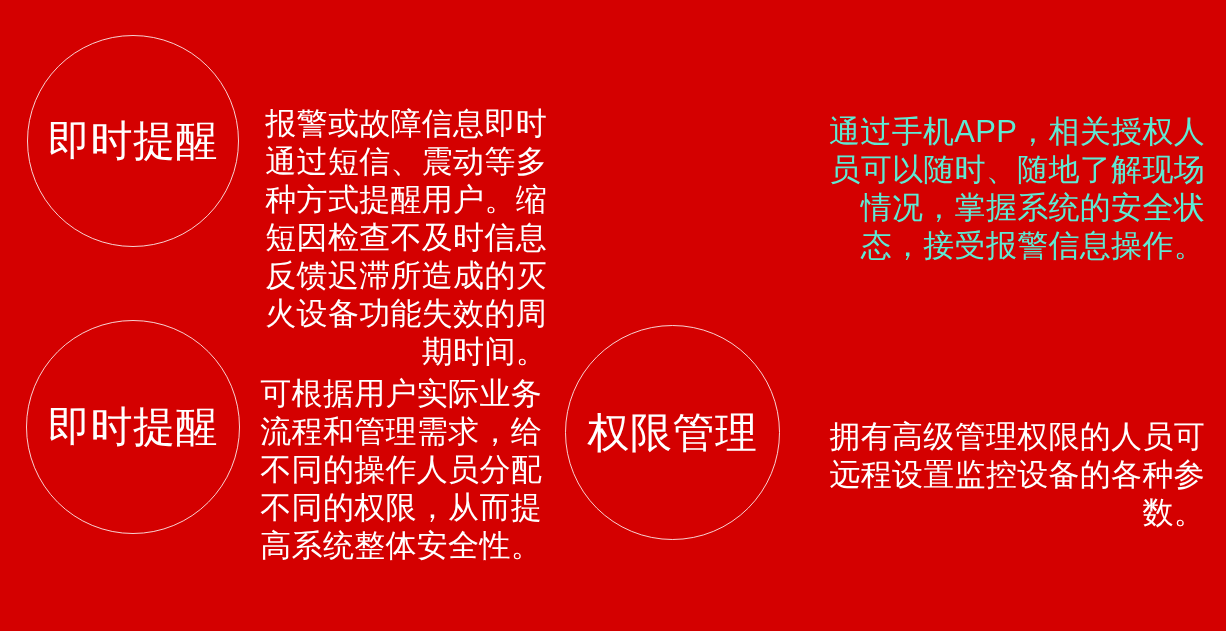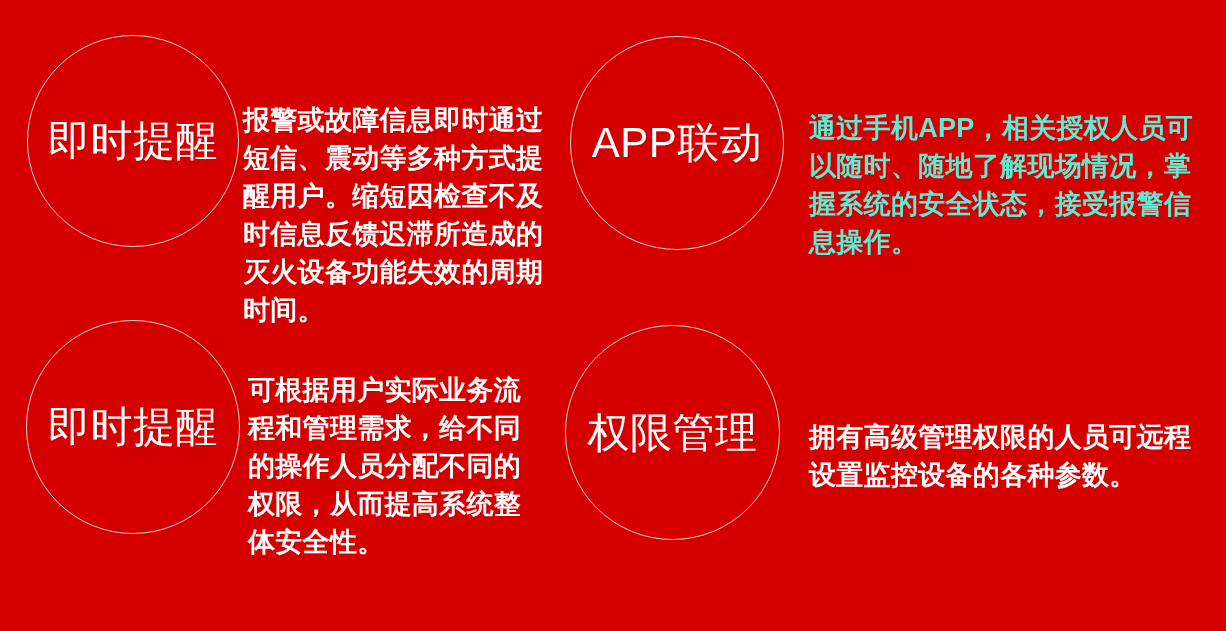--- a/index.html
+++ b/index.html
@@ -39,24 +39,24 @@
     line-height: 1;
     letter-spacing: 0.5px;
     white-space: nowrap;
     text-align: center;
     font-weight: 400;
   }
 
   .feature-body {
     position: absolute;
     color: #ffffff;
-    font-size: 27px;
+    font-size: 31px;
     line-height: 38px;
-    text-align: left;
-    font-weight: 700;
+    text-align: right;
+    font-weight: 400;
     letter-spacing: 0.3px;
   }
 
   
   #circle-instant-alert {
     left: 27px;
     top: 35px;
     width: 212px;
     height: 212px;
   }
@@ -108,23 +108,20 @@
 </head>
 <body>
 
 <div id="feature-board" style="background: rgb(212, 0, 0); padding-left: 40px;">
 
   <div class="feature-circle" id="circle-instant-alert">
     <span class="feature-title" style="color: rgb(255, 255, 255);">即时提醒</span>
   </div>
   <p class="feature-body" id="body-instant-alert" style="color: rgb(255, 255, 255);">报警或故障信息即时通过短信、震动等多种方式提醒用户。缩短因检查不及时信息反馈迟滞所造成的灭火设备功能失效的周期时间。</p>
 
-  <div class="feature-circle" id="circle-app-linkage">
-    <span class="feature-title" style="color: rgb(255, 255, 255);">APP联动</span>
-  </div>
   <p class="feature-body" id="body-app-linkage" style="color: #5eead4;">通过手机APP，相关授权人员可以随时、随地了解现场情况，掌握系统的安全状态，接受报警信息操作。</p>
 
   <div class="feature-circle" id="circle-permission-mgmt">
     <span class="feature-title" style="color: rgb(255, 255, 255);">即时提醒</span>
   </div>
   <p class="feature-body" id="body-permission-mgmt" style="color: rgb(255, 255, 255);">可根据用户实际业务流程和管理需求，给不同的操作人员分配不同的权限，从而提高系统整体安全性。</p>
 
   <div class="feature-circle" id="circle-remote-control">
     <span class="feature-title" style="color: rgb(255, 255, 255);">权限管理</span>
   </div>

